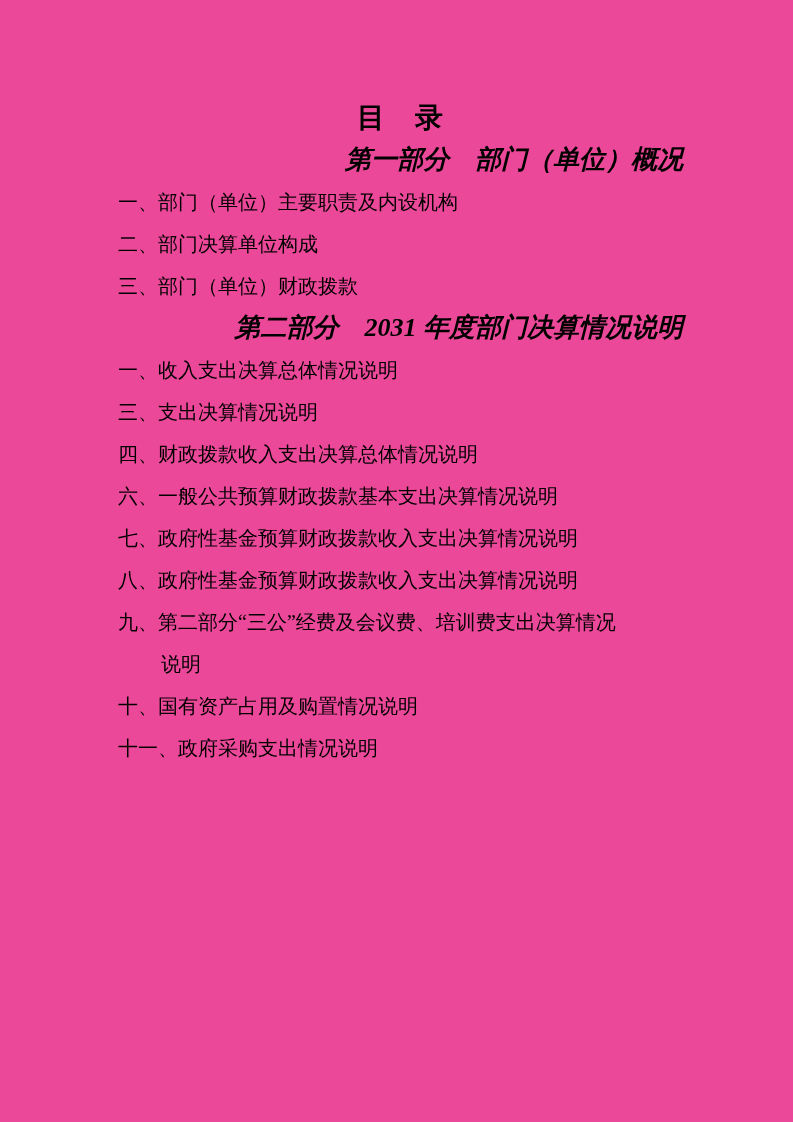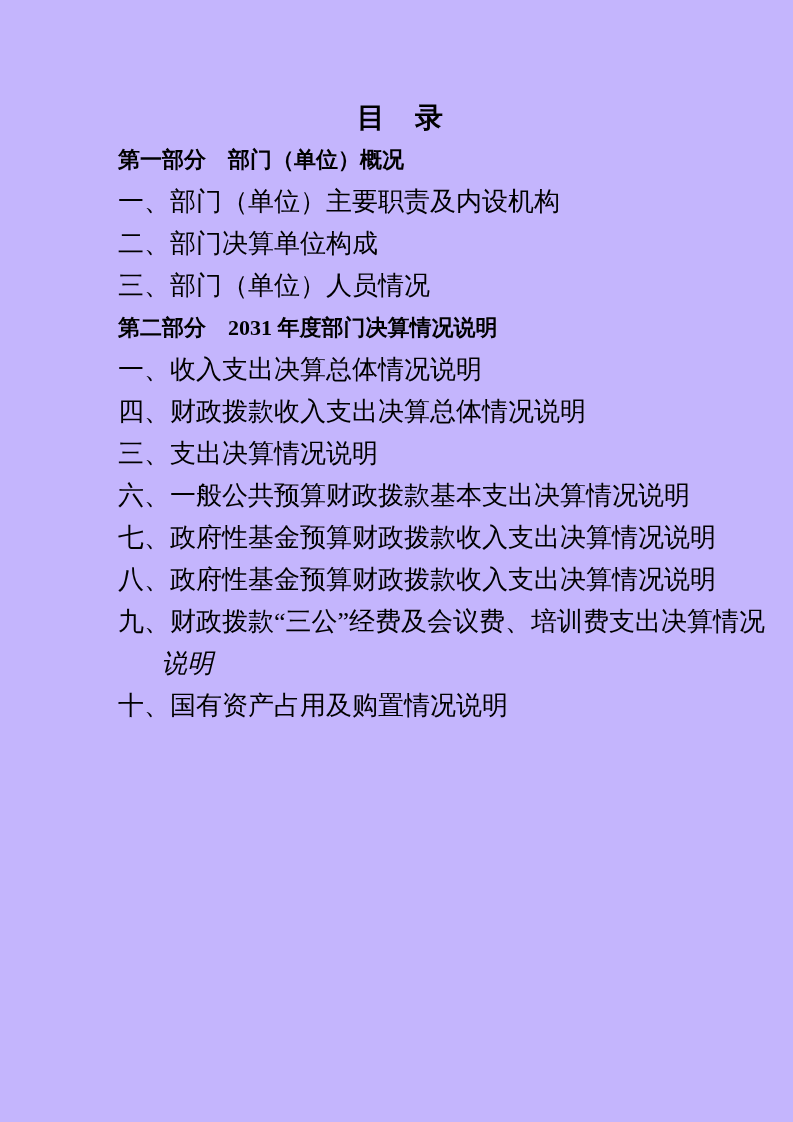--- a/index.html
+++ b/index.html
@@ -5,74 +5,75 @@
   html, body {
     margin: 0;
     padding: 0;
     background: #e8e8e8;
   }
   .page {
     position: relative;
     width: 793px;
     height: 1122px;
     margin: 0 auto;
-    background: #c4b5fd;
+    background: #ec4899;
     color: #000000;
     font-family: "Liberation Serif", "DejaVu Serif", serif;
     overflow: hidden;
   }
   .content {
     position: absolute;
     top: 97px;
     left: 118px;
     width: 565px;
   }
   .line {
     height: 42px;
     line-height: 42px;
-    font-size: 26px;
+    font-size: 20px;
     white-space: nowrap;
     text-align: left;
   }
   .doc-title {
     font-size: 28px;
     font-weight: bold;
     text-align: center;
     letter-spacing: 1px;
   }
   .section-heading {
-    font-size: 22px;
+    font-size: 26px;
     font-weight: bold;
-    text-align: left;
+    text-align: right;
+    font-style: italic;
   }
   .continuation {
     padding-left: 43px;
-    font-style: italic;
   }
 </style>
 </head>
 <body>
 
 <div class="page">
   <div class="content">
 
     <div class="line doc-title">目　录</div>
 
     <div class="line section-heading">第一部分　部门（单位）概况</div>
 
     <div class="line">一、部门（单位）主要职责及内设机构</div>
     <div class="line">二、部门决算单位构成</div>
-    <div class="line">三、部门（单位）人员情况</div>
+    <div class="line">三、部门（单位）财政拨款</div>
 
     <div class="line section-heading">第二部分　2031 年度部门决算情况说明</div>
 
     <div class="line">一、收入支出决算总体情况说明</div>
+    <div class="line">三、支出决算情况说明</div>
     <div class="line">四、财政拨款收入支出决算总体情况说明</div>
-    <div class="line">三、支出决算情况说明</div>
     <div class="line">六、一般公共预算财政拨款基本支出决算情况说明</div>
     <div class="line">七、政府性基金预算财政拨款收入支出决算情况说明</div>
     <div class="line">八、政府性基金预算财政拨款收入支出决算情况说明</div>
-    <div class="line">九、财政拨款“三公”经费及会议费、培训费支出决算情况</div>
+    <div class="line">九、第二部分“三公”经费及会议费、培训费支出决算情况</div>
     <div class="line continuation">说明</div>
     <div class="line">十、国有资产占用及购置情况说明</div>
+    <div class="line">十一、政府采购支出情况说明</div>
 
   </div>
 </div>
 
 </body></html>

